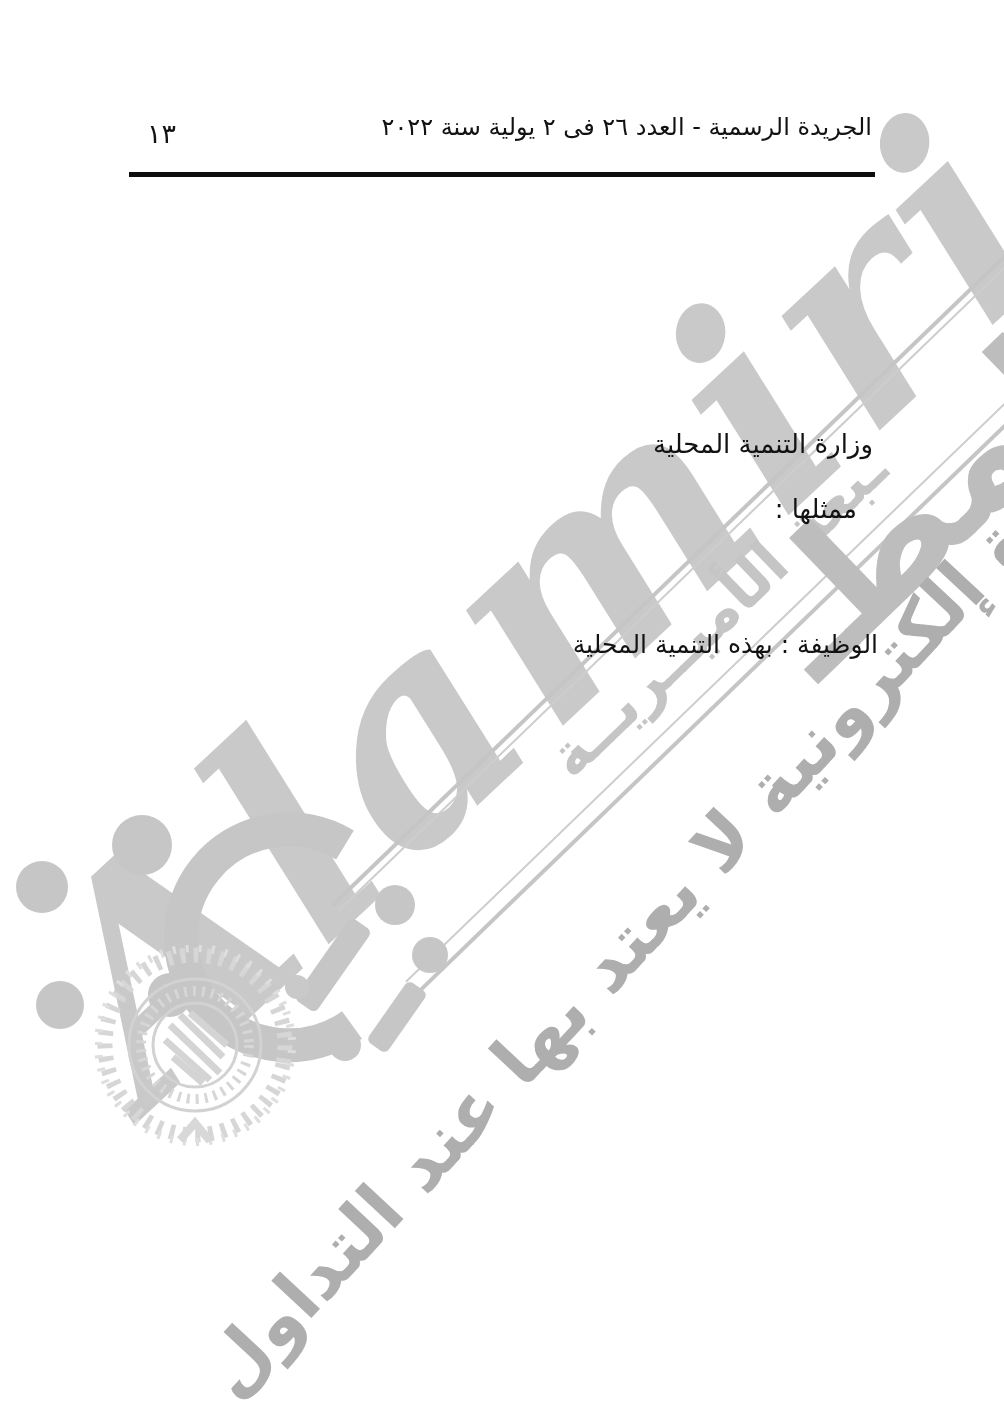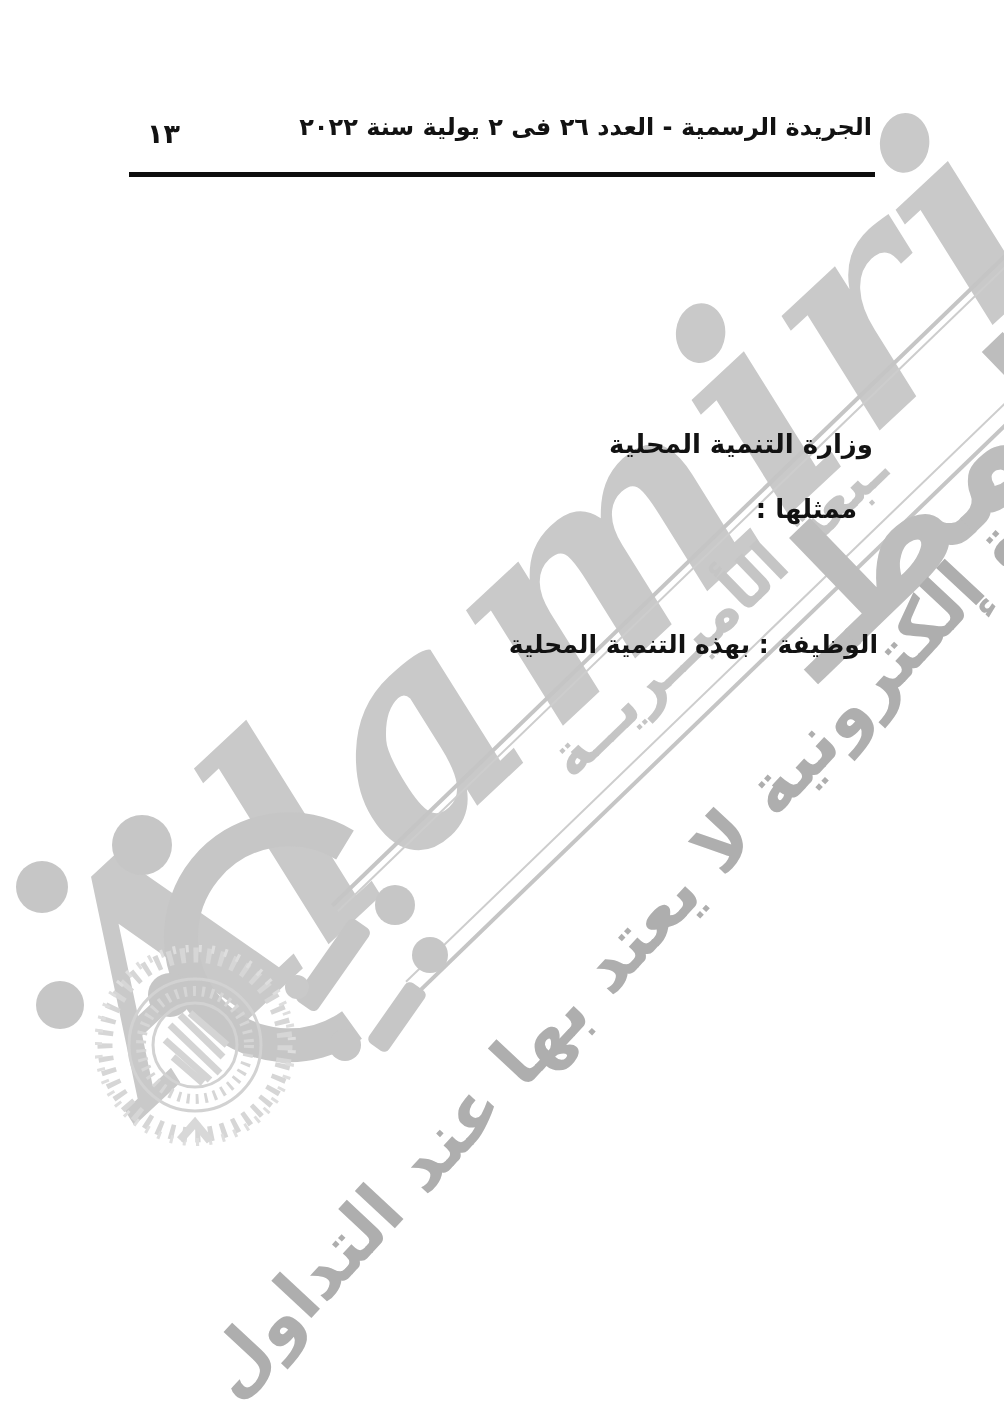--- a/index.html
+++ b/index.html
@@ -42,21 +42,21 @@
     transform:rotate(-44deg);transform-origin:0 50%;
   }
   .wm-slogan{
     left:670px;top:898px;
     font-size:72px;font-weight:bold;line-height:1.05;
     color:#aeaeae;white-space:nowrap;direction:rtl;
     transform:translate(-50%,-50%) rotate(-47deg);
   }
   .wm-svg{position:absolute;z-index:1;}
   
-  .txt{position:absolute;z-index:2;font-weight:bold;direction:rtl;white-space:nowrap;}
+  .txt{position:absolute;z-index:2;font-weight:normal;direction:rtl;white-space:nowrap;}
   .header-gazette{right:132px;top:113px;font-size:24px;}
   .header-pagenum{left:147px;top:118px;font-size:27px;direction:rtl;}
   .header-rule{position:absolute;z-index:2;left:129px;top:172px;width:746px;height:5px;background:#0e0e0e;}
   .section-title{left:0;right:0;top:214px;text-align:center;font-size:27px;}
   .body-line{right:156px;top:287px;font-size:24px;}
   .ministry-line{right:131px;top:429px;font-size:26px;}
   .signature-line{right:147px;top:494px;font-size:26px;}
   .name-line{right:129px;top:563px;font-size:26px;}
   .name-line .name-value{font-size:28px;margin-right:10px;}
   .position-line{right:126px;top:630px;font-size:25px;}

